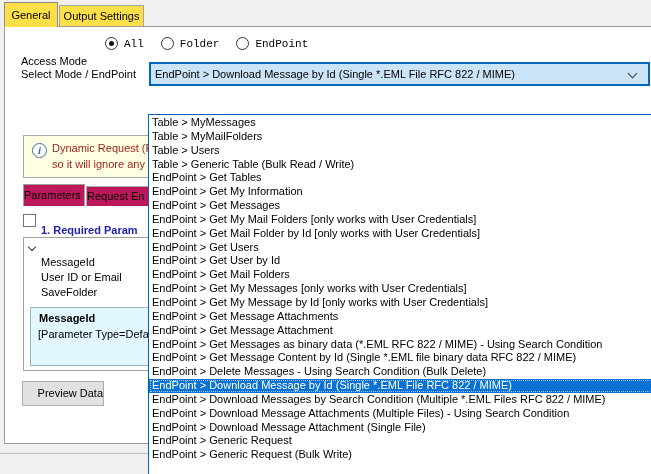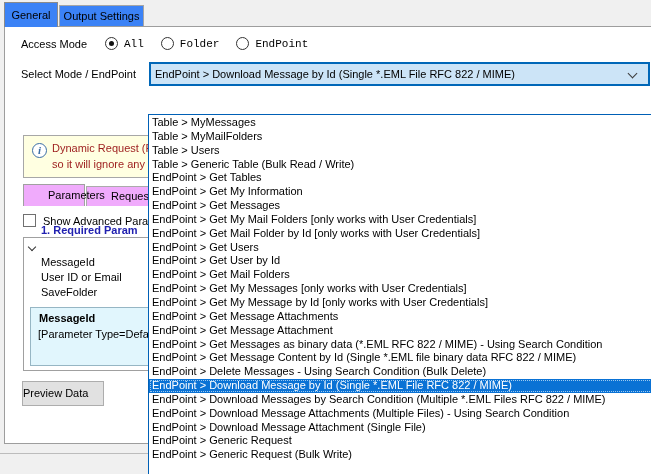--- a/index.html
+++ b/index.html
@@ -1,21 +1,21 @@
 <!DOCTYPE html>
 <html><head>
 <meta charset="utf-8">
 <style>
   * { margin:0; padding:0; box-sizing:border-box; }
   html,body { width:651px; height:474px; overflow:hidden; }
   body { position:relative; background:#f0f0f0;
          font-family:"Liberation Sans","DejaVu Sans",sans-serif; font-size:11px; color:#000; }
 
   
-  .tab { position:absolute; background:#3b82f6; text-align:center; line-height:22px; }
+  .tab { position:absolute; background:#fde047; text-align:center; line-height:22px; }
   .tab-active { left:4px; top:2px; width:54px; height:25px; border:1px solid #8a8a8a; border-bottom:none; z-index:4; line-height:24px; }
   .tab-inactive { left:59px; top:5px; width:85px; height:21px; border:1px solid #a5a5a5; border-bottom:none; z-index:1; line-height:20px; }
 
   
   .page { position:absolute; left:4px; top:26px; width:647px; height:418px;
           background:#fff; border:1px solid #9d9d9d; border-right:none; z-index:1; }
   .page > * { position:absolute; }
 
   .lbl { white-space:nowrap; }
 
@@ -32,21 +32,21 @@
                  border-right:1.5px solid #3c3c3c; border-bottom:1.5px solid #3c3c3c; transform:rotate(45deg); }
 
   
   .infobar { left:18px; top:108px; width:629px; height:43px; background:#ffffe1; border:1px solid #a7a7a7; }
   .infobar .txt { position:absolute; left:28px; color:#9c1c1c; white-space:nowrap; }
   .info-icon { position:absolute; left:8px; top:7px; width:15px; height:15px; border:1px solid #3b6ea5;
                border-radius:50%; color:#3b6ea5; background:#fff; text-align:center; line-height:13px;
                font-family:"Liberation Serif",serif; font-weight:bold; font-style:italic; font-size:11px; }
 
   
-  .ptab { background:#f0abfc; text-align:left;padding-left:24px; }
+  .ptab { background:#be185d; text-align:left; }
   .ptab-active { left:18px; top:157px; width:62px; height:22px; border:1px solid #a0a0a0; border-bottom:none; line-height:21px; z-index:3; }
   .ptab-inactive { left:81px; top:159px; width:74px; height:20px; border:1px solid #ababab; border-bottom:none; line-height:19px; white-space:nowrap; overflow:hidden; }
 
   
   .chk { left:18px; top:187px; width:13px; height:13px; border:1px solid #707070; background:#fff; }
   .chk-lbl { left:38px; top:188px; }
 
   
   .pcontainer { left:18px; top:210px; width:618px; height:134px; border:1px solid #a0a0a0; background:#fff; }
   .tree-chev { left:24px; top:217px; width:6px; height:6px; border-right:1.5px solid #333; border-bottom:1.5px solid #333; transform:rotate(45deg); }
@@ -54,21 +54,21 @@
   .tree-items { left:36px; top:228px; }
   .tree-item { height:15px; line-height:15px; white-space:nowrap; }
 
   
   .descbox { left:25px; top:280px; width:611px; height:59px; background:#e1f6fd; border:1px solid #96b6c4; }
   .desc-title { position:absolute; left:8px; top:4px; font-weight:bold; }
   .desc-detail { position:absolute; left:7px; top:20px; white-space:nowrap; }
 
   
   .btn { left:17px; top:354px; width:82px; height:25px; background:#e1e1e1; border:1px solid #adadad;
-         text-align:left; line-height:23px; }
+         text-align:right; line-height:23px; }
 
   
   .ddlist { position:absolute; left:148px; top:86px; width:586px; height:377px; background:#fff;
             border:1px solid #0060b6; z-index:10; padding-top:1px; overflow:hidden;margin-top:28px; }
   .dd-item { height:13.85px; line-height:13.8px; padding:0 3px; white-space:nowrap; overflow:hidden; }
   .dd-item.sel { background:#0a72d5; color:#fff; outline:1px dotted #9cc9ef; outline-offset:-2px; }
 
   
   .frag-s { left:639px; top:110px; color:#9c1c1c; z-index:5; }
   .frag-pencil { left:636px; top:136px; font-size:13px; color:#a3953f; z-index:5; }
@@ -79,21 +79,21 @@
                  border:1px solid #a8a8a8; border-bottom:none; border-radius:2px 2px 0 0; z-index:2; }
 </style>
 </head>
 <body>
 
 <div class="tab tab-active">General</div>
 <div class="tab tab-inactive">Output Settings</div>
 
 <div class="page">
 
-  <span class="lbl" style="left:16px; top:11px;">Access Mode</span>
+  <span class="lbl" style="left:16px; top:28px;">Access Mode</span>
   <div class="radio-row">
       <span class="radio-opt">
         <span class="radio checked"></span>
         <span>All</span>
       </span>
       <span class="radio-opt">
         <span class="radio"></span>
         <span>Folder</span>
       </span>
       <span class="radio-opt">
@@ -107,21 +107,20 @@
   <div class="infobar">
     <span class="info-icon">i</span>
     <span class="txt" style="top:6px;">Dynamic Request (R</span>
     <span class="txt" style="top:22px;">so it will ignore any b</span>
   </div>
 
   <div class="ptab ptab-active">Parameters</div>
   <div class="ptab ptab-inactive">Request En</div>
 
   <div class="chk"></div>
-  <span class="lbl chk-lbl">Show Advanced Para</span>
 
   <div class="pcontainer"></div>
   <span class="tree-chev"></span>
   <span class="tree-group">1. Required Param</span>
   <div class="tree-items">
       <div class="tree-item">MessageId</div>
       <div class="tree-item">User ID or Email</div>
       <div class="tree-item">SaveFolder</div>
     </div>
 

